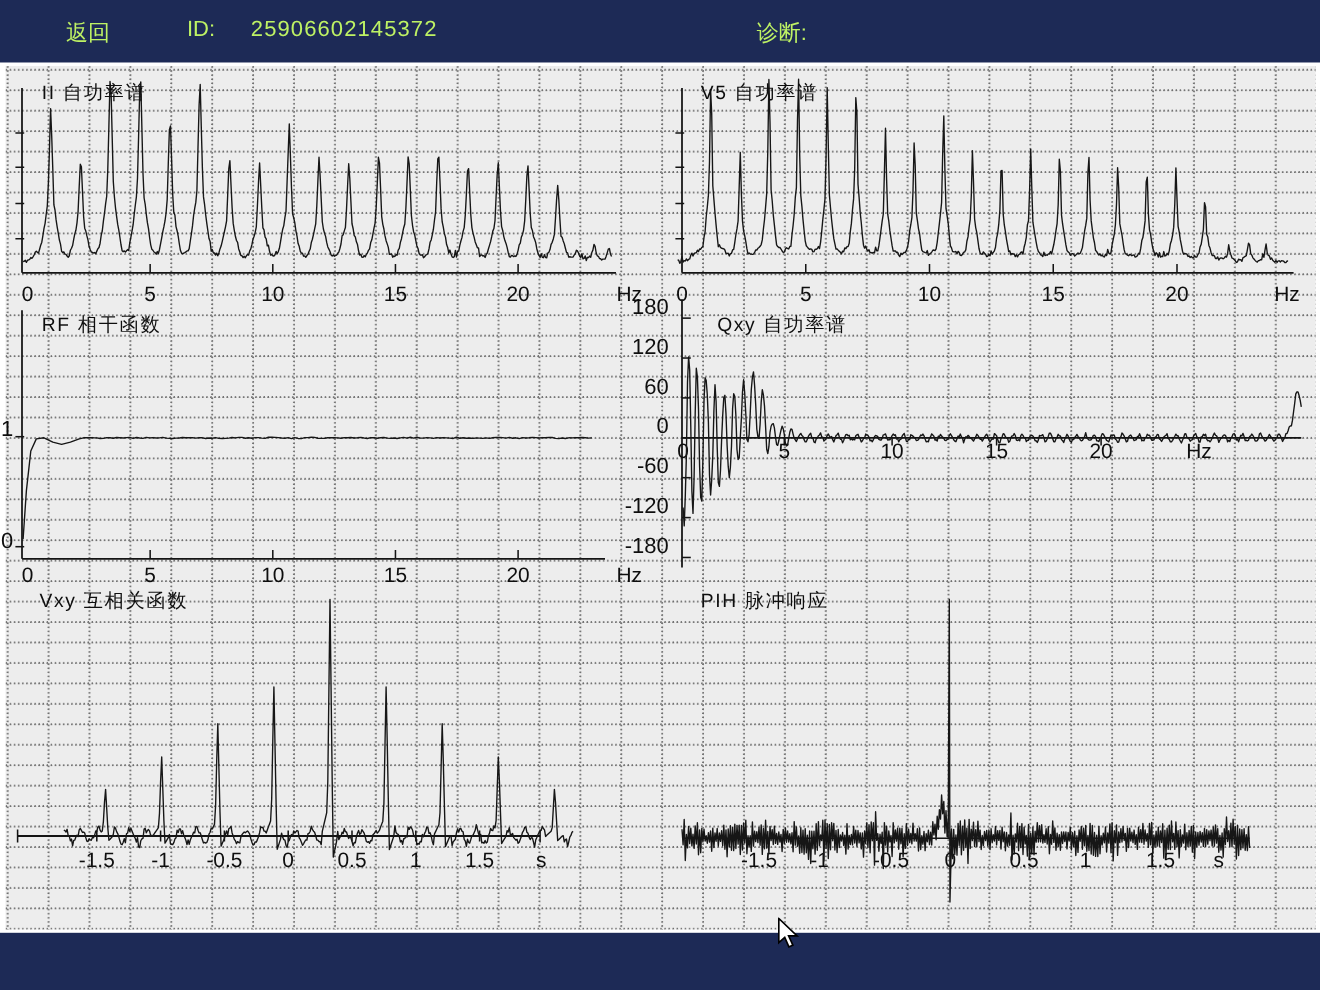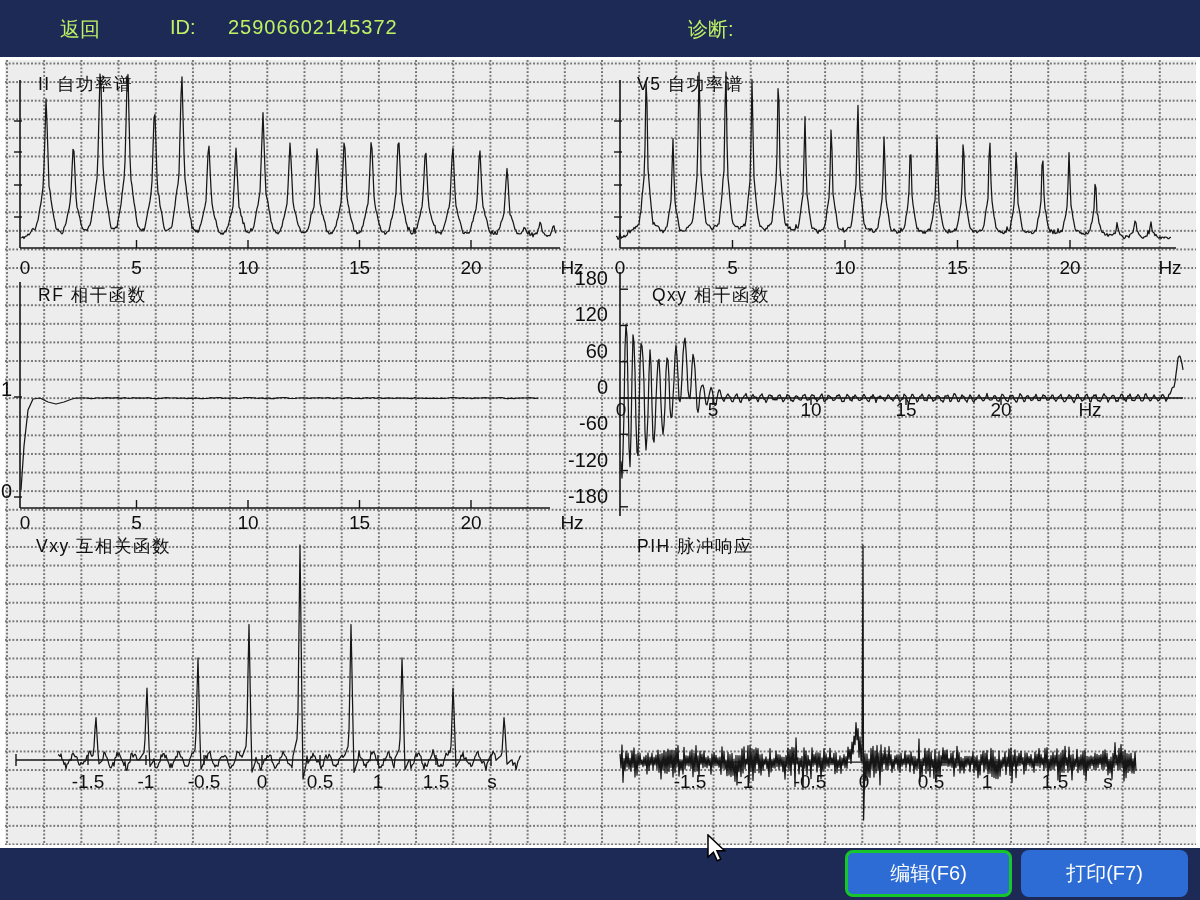--- a/index.html
+++ b/index.html
@@ -159,25 +159,23 @@
         <text x="987" y="788" class="tick" text-anchor="middle">1</text>
         <text x="1055" y="788" class="tick" text-anchor="middle">1.5</text>
         <text x="1108" y="788" class="tick" text-anchor="middle">s</text>
         <line x1="620" y1="762" x2="1136" y2="762" class="tr"></line>
         <polyline points="620,753.9 621,768.0 622,745.0 623,782.3 624,758.6 625,770.8 626,751.2 627,766.9 628,753.0 629,769.0 630,758.3 631,771.3 632,750.8 633,767.3 634,748.0 635,777.0 636,754.5 637,775.2 638,753.2 639,765.5 640,753.7 641,764.6 642,759.8 643,766.6 644,757.0 645,765.5 646,755.4 647,773.9 648,753.0 649,770.5 650,757.2 651,764.8 652,753.2 653,769.1 654,757.3 655,764.9 656,755.2 657,768.9 658,750.2 659,772.1 660,754.4 661,778.9 662,753.6 663,770.0 664,750.7 665,772.9 666,751.9 667,773.3 668,749.2 669,771.4 670,750.3 671,767.4 672,750.2 673,776.9 674,750.5 675,772.8 676,748.2 677,766.4 678,745.7 679,776.1 680,759.7 681,770.1 682,759.8 683,774.0 684,747.3 685,769.2 686,755.7 687,765.1 688,756.1 689,766.0 690,752.3 691,768.4 692,749.9 693,776.7 694,753.2 695,771.6 696,745.7 697,771.0 698,755.8 699,776.2 700,751.2 701,764.2 702,754.2 703,767.7 704,751.0 705,766.7 706,757.6 707,767.6 708,756.2 709,765.5 710,758.5 711,774.1 712,754.0 713,766.8 714,752.6 715,765.7 716,755.3 717,765.5 718,757.9 719,767.1 720,757.0 721,774.3 722,746.9 723,768.3 724,751.8 725,769.3 726,760.0 727,775.7 728,752.5 729,775.0 730,754.7 731,776.5 732,753.3 733,775.3 734,759.2 735,781.3 736,755.5 737,785.0 738,755.7 739,771.6 740,755.6 741,776.5 742,748.9 743,772.9 744,746.9 745,768.9 746,759.1 747,764.2 748,745.7 749,782.7 750,745.4 751,771.1 752,748.9 753,780.4 754,749.6 755,772.5 756,748.0 757,764.3 758,748.6 759,772.7 760,754.9 761,775.0 762,754.1 763,770.4 764,759.1 765,764.5 766,756.8 767,768.6 768,759.2 769,776.5 770,748.7 771,771.9 772,759.5 773,767.7 774,758.5 775,768.1 776,751.2 777,766.4 778,754.7 779,769.2 780,755.0 781,766.2 782,757.1 783,771.7 784,757.3 785,779.2 786,755.5 787,766.8 788,748.0 789,770.4 790,749.7 791,775.3 792,747.3 793,764.3 794,747.9 795,786.5 796,737.9 797,764.0 798,757.8 799,773.9 800,758.3 801,766.8 802,756.5 803,789.5 804,747.8 805,768.3 806,751.1 807,774.7 808,755.5 809,765.4 810,759.6 811,778.6 812,747.9 813,766.3 814,754.5 815,764.7 816,752.8 817,771.9 818,752.9 819,767.1 820,753.1 821,778.9 822,757.9 823,771.3 824,748.7 825,768.7 826,753.9 827,766.0 828,757.6 829,767.1 830,748.3 831,764.6 832,757.8 833,764.7 834,753.4 835,773.6 836,752.7 837,772.3 838,759.8 839,767.5 840,755.8 841,773.3 842,758.0 843,765.2 844,754.7 845,767.8 846,756.6 847,768.2 848,747.1 849,759.1 850,749.3 851,763.4 852,742.1 853,753.9 854,736.1 855,744.7 856,722.7 857,739.8 858,728.6 859,757.3 860,736.9 861,760.5 862,743.8 862,762 863,545 863.6,820 865,762 864,768.6 865,753.6 866,780.6 867,754.0 868,776.7 869,759.1 870,777.4 871,748.5 872,768.7 873,746.4 874,777.1 875,751.0 876,773.0 877,745.5 878,770.4 879,752.8 880,785.0 881,744.9 882,771.4 883,753.7 884,764.2 885,747.5 886,769.5 887,754.2 888,769.7 889,746.5 890,765.1 891,754.6 892,772.3 893,759.5 894,768.7 895,755.9 896,764.2 897,754.9 898,769.1 899,754.6 900,772.4 901,753.4 902,766.1 903,758.9 904,764.5 905,751.2 906,768.1 907,755.2 908,764.0 909,754.9 910,771.8 911,751.9 912,765.2 913,756.3 914,773.4 915,756.7 916,769.2 917,759.0 918,768.5 919,739.0 920,781.7 921,759.3 922,776.3 923,758.1 924,765.4 925,748.4 926,773.3 927,751.2 928,770.6 929,748.7 930,776.8 931,752.1 932,767.3 933,759.5 934,778.3 935,749.5 936,779.4 937,757.6 938,776.3 939,752.1 940,777.0 941,755.6 942,765.6 943,747.8 944,765.4 945,750.6 946,765.3 947,749.8 948,766.4 949,758.7 950,765.8 951,753.4 952,767.3 953,751.5 954,776.2 955,758.5 956,767.5 957,746.3 958,765.8 959,752.6 960,772.9 961,757.4 962,769.4 963,758.7 964,773.0 965,756.3 966,766.8 967,756.3 968,765.0 969,756.4 970,771.7 971,756.7 972,764.5 973,752.2 974,772.8 975,757.0 976,769.6 977,755.7 978,777.7 979,759.8 980,774.9 981,754.6 982,764.8 983,751.2 984,772.0 985,753.0 986,768.9 987,750.5 988,773.9 989,759.6 990,773.2 991,748.5 992,776.4 993,750.4 994,777.5 995,756.8 996,778.5 997,759.3 998,778.6 999,751.2 1000,776.2 1001,759.8 1002,768.2 1003,757.4 1004,766.2 1005,751.8 1006,774.5 1007,757.2 1008,766.5 1009,749.0 1010,775.3 1011,747.8 1012,782.6 1013,755.2 1014,766.1 1015,749.9 1016,777.6 1017,756.2 1018,766.0 1019,753.4 1020,765.4 1021,751.4 1022,764.1 1023,757.6 1024,774.0 1025,752.8 1026,770.5 1027,753.0 1028,764.6 1029,756.6 1030,766.0 1031,754.6 1032,767.6 1033,758.9 1034,772.2 1035,752.1 1036,765.6 1037,754.2 1038,765.9 1039,748.6 1040,767.5 1041,754.5 1042,764.6 1043,757.8 1044,770.3 1045,748.5 1046,768.0 1047,747.6 1048,775.9 1049,759.1 1050,770.1 1051,755.6 1052,769.2 1053,752.0 1054,769.3 1055,755.4 1056,765.9 1057,748.9 1058,780.1 1059,754.8 1060,776.8 1061,752.8 1062,772.1 1063,750.1 1064,772.3 1065,746.4 1066,765.3 1067,757.6 1068,772.2 1069,747.2 1070,769.7 1071,755.1 1072,779.9 1073,754.2 1074,769.3 1075,759.0 1076,766.4 1077,749.3 1078,772.5 1079,757.1 1080,769.4 1081,754.9 1082,769.2 1083,751.2 1084,774.7 1085,750.3 1086,780.5 1087,756.3 1088,769.9 1089,756.8 1090,768.3 1091,755.8 1092,765.5 1093,756.9 1094,769.4 1095,753.1 1096,769.4 1097,754.3 1098,767.4 1099,755.4 1100,764.3 1101,754.6 1102,769.0 1103,751.7 1104,769.2 1105,749.9 1106,766.5 1107,753.3 1108,774.8 1109,759.4 1110,772.8 1111,757.2 1112,779.1 1113,753.4 1114,767.8 1115,742.7 1116,765.0 1117,755.2 1118,769.6 1119,748.3 1120,769.8 1121,744.7 1122,767.3 1123,751.3 1124,780.9 1125,750.1 1126,777.7 1127,753.6 1128,772.4 1129,754.2 1130,770.8 1131,753.4 1132,773.0 1133,758.8 1134,773.3 1135,751.6 1136,770.9" class="tr" stroke-width="1"></polyline>
       </g>
     </svg>
 <div class="plot-title" style="left: 38px; top: 15px;">II 自功率谱</div>
     <div class="plot-title" style="left: 637px; top: 15px;">V5 自功率谱</div>
     <div class="plot-title" style="left: 38px; top: 226px; text-align: center;">RF 相干函数</div>
-    <div class="plot-title" style="left: 652px; top: 226px;">Qxy 相干函数</div>
+    <div class="plot-title" style="left: 652px; top: 226px;">Qxy 自功率谱</div>
     <div class="plot-title" style="left: 36px; top: 477px;">Vxy 互相关函数</div>
     <div class="plot-title" style="left: 637px; top: 477px;">PIH 脉冲响应</div>
   </div>
 
 <div id="bottombar">
-  <button class="btn" id="edit-btn">编辑(F6)</button>
-  <button class="btn" id="print-btn">打印(F7)</button>
 </div>
 
 <svg id="cursor" viewBox="0 0 26 30" xmlns="http://www.w3.org/2000/svg">
   <polygon points="2,1 2,23 7.4,18.2 11.2,26.8 14.8,25.2 10.9,16.8 18.6,16.8" fill="#ffffff" stroke="#000000" stroke-width="1.5"></polygon>
 </svg>
 
 </body></html>

